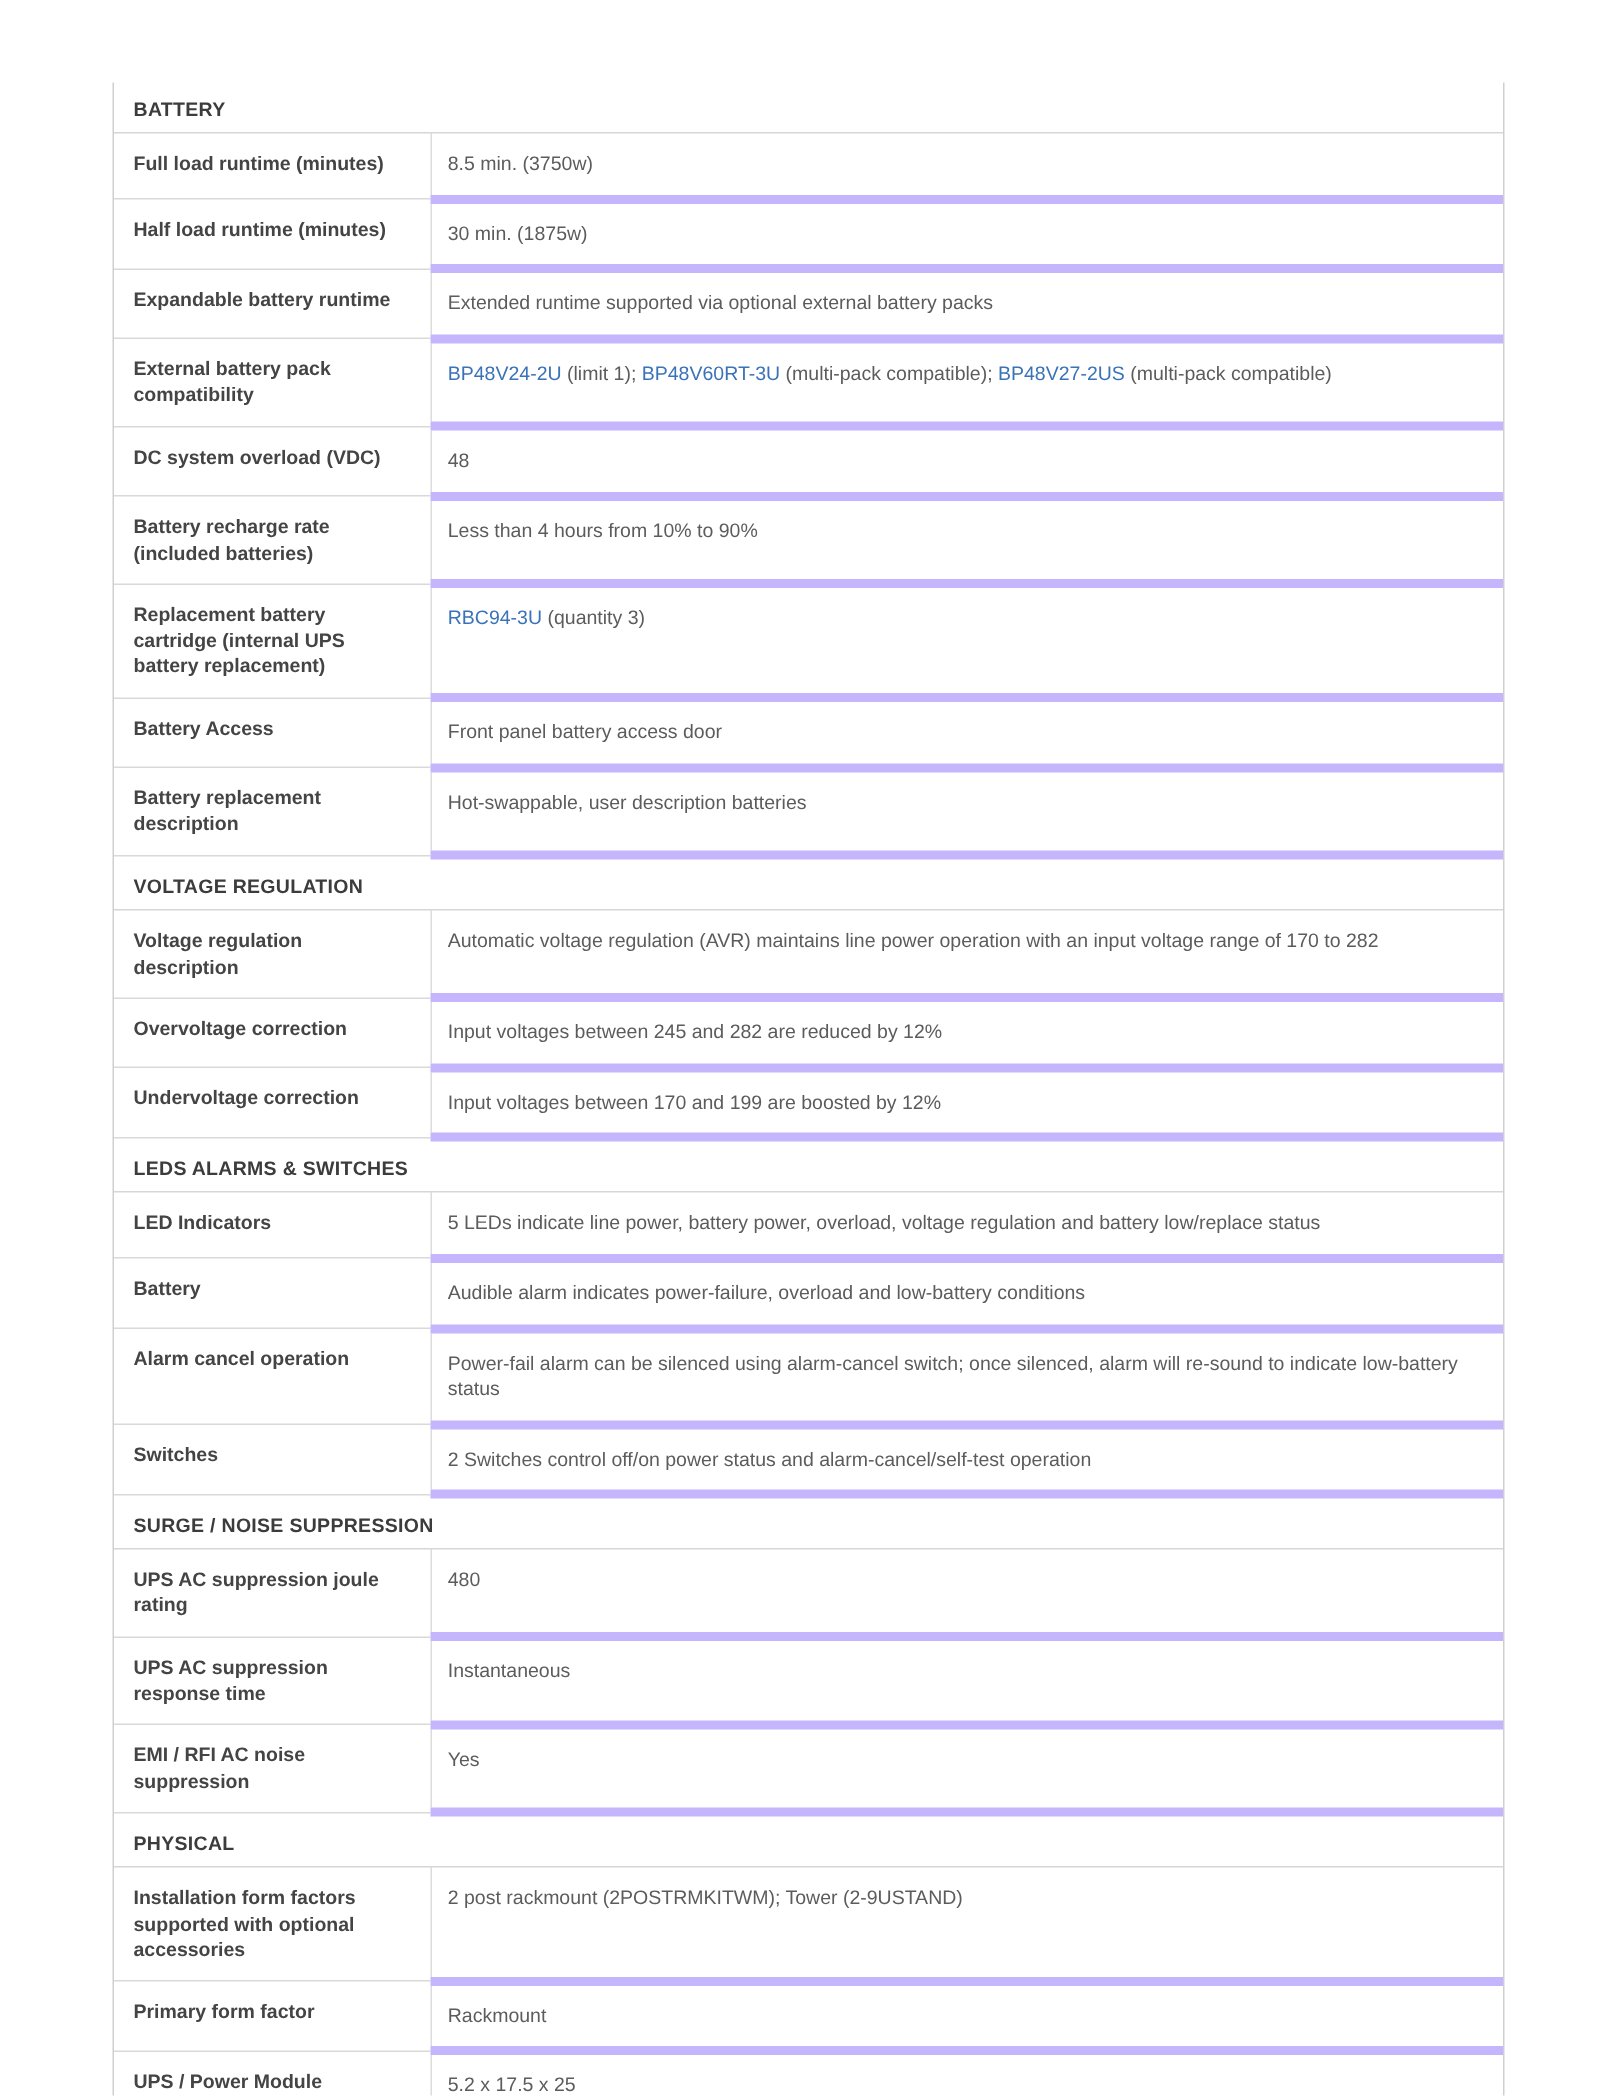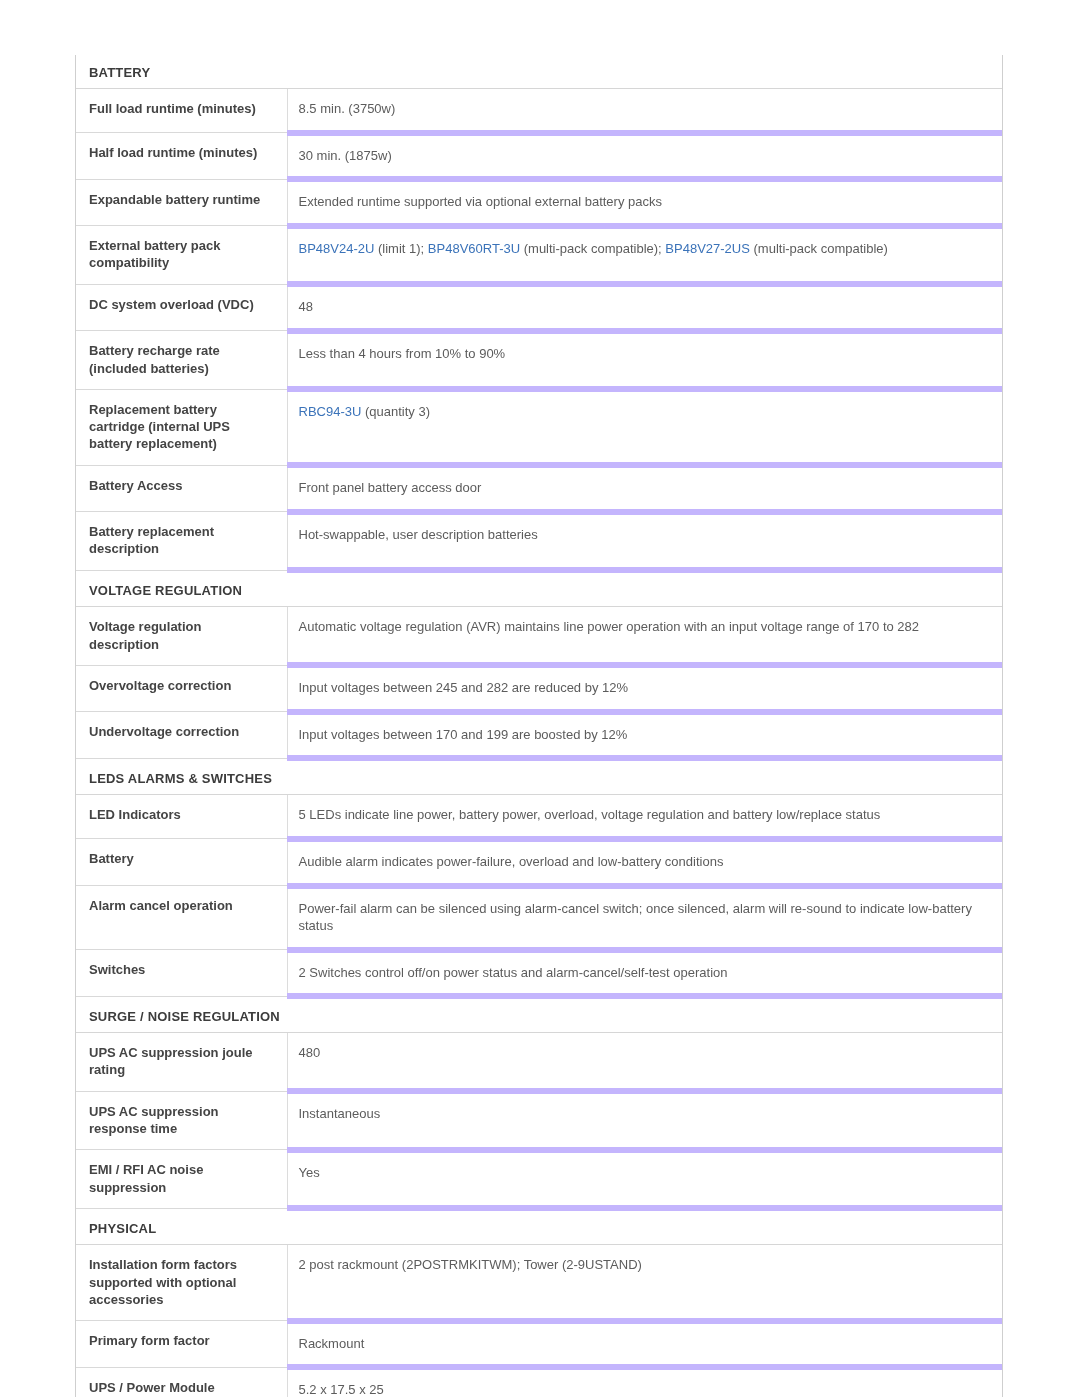--- a/index.html
+++ b/index.html
@@ -152,21 +152,21 @@
           </tr>
           <tr class="spec-row">
             <td class="label">Alarm cancel operation</td>
             <td class="value"><span>Power-fail alarm can be silenced using alarm-cancel switch; once silenced, alarm will re-sound to indicate low-battery status</span></td>
           </tr>
           <tr class="spec-row">
             <td class="label">Switches</td>
             <td class="value"><span>2 Switches control off/on power status and alarm-cancel/self-test operation</span></td>
           </tr>
           <tr class="section-row">
-            <th colspan="2">SURGE / NOISE REGULATION</th>
+            <th colspan="2">SURGE / NOISE SUPPRESSION</th>
           </tr>
           <tr class="spec-row">
             <td class="label">UPS AC suppression joule rating</td>
             <td class="value"><span>480</span></td>
           </tr>
           <tr class="spec-row">
             <td class="label">UPS AC suppression response time</td>
             <td class="value"><span>Instantaneous</span></td>
           </tr>
           <tr class="spec-row">

